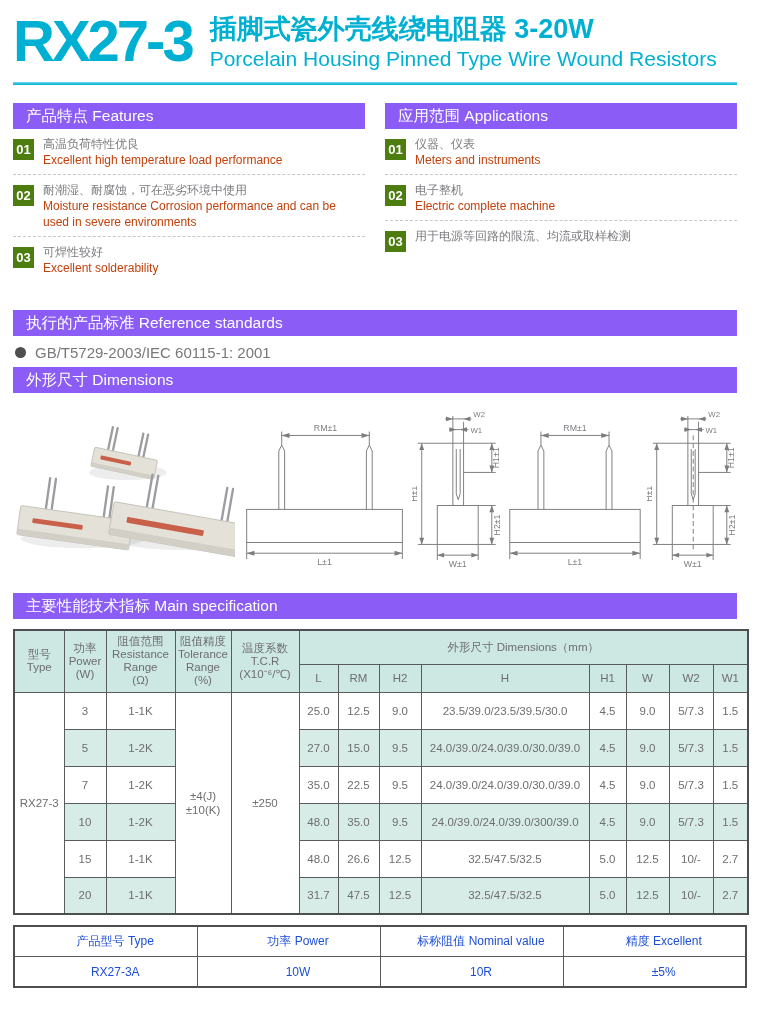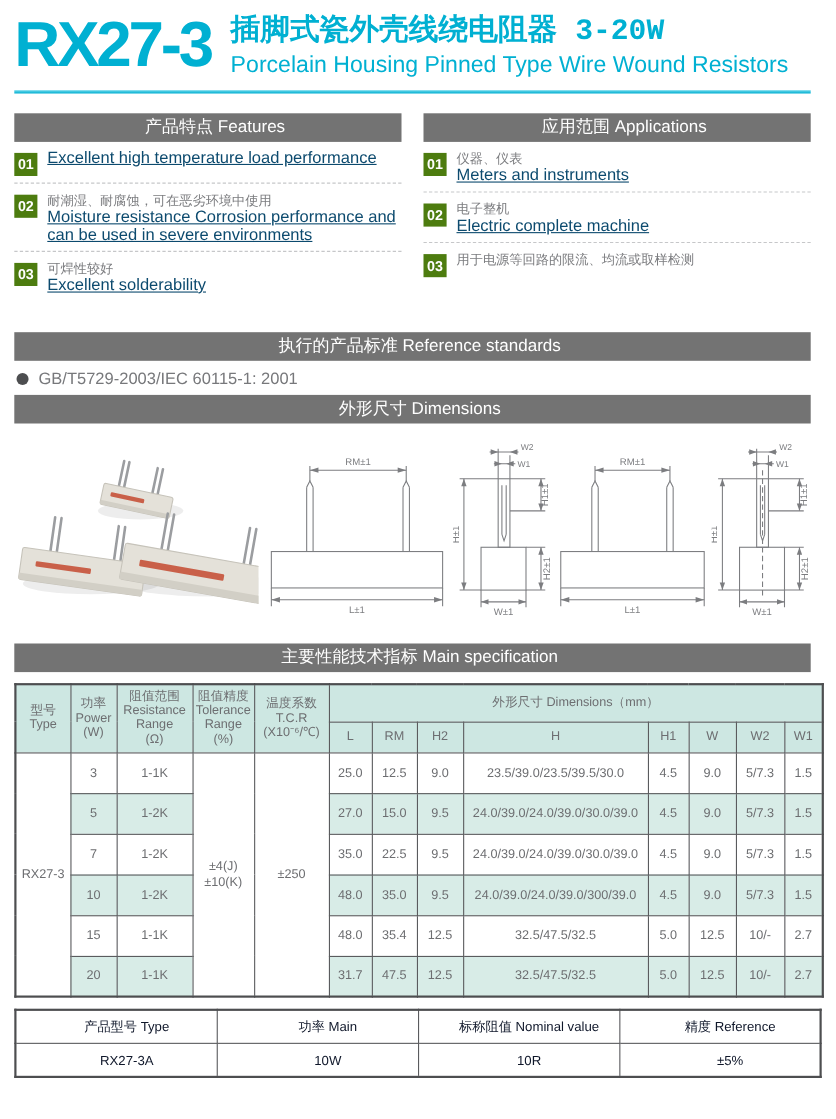--- a/index.html
+++ b/index.html
@@ -1,37 +1,37 @@
 <!DOCTYPE html>
 <html><head>
 <meta charset="utf-8">
 <style>
   html,body{margin:0;padding:0;background:#ffffff;}
   .page{position:relative;width:750px;height:1017px;background:#fff;overflow:hidden;
         font-family:"Liberation Sans", sans-serif;color:#808285;border-radius:16px;}
   
   .hdr{display:flex;align-items:flex-start;gap:18px;padding:8px 13px 0 13px;}
   .model{font-size:58px;font-weight:bold;color:#00b0d2;letter-spacing:-3px;line-height:66px;}
-  .t-zh{font-size:27px;font-weight:bold;color:#00b0d2;line-height:34px;margin-top:4px;font-family:Liberation Mono, monospace;}
+  .t-zh{font-size:27px;font-weight:bold;color:#00b0d2;line-height:34px;margin-top:4px;}
   .t-en{font-size:21px;color:#00b0d2;line-height:26px;}
   .rule{height:3px;margin:8px 13px 0 13px;background:linear-gradient(to bottom,#6fd9ec,#00aed0);}
   
-  .banner{background:#737373;color:#fff;font-size:15.5px;line-height:26px;height:26px;
-          padding-left:13px;white-space:nowrap;overflow:hidden;text-align:center;}
+  .banner{background:#8b5cf6;color:#fff;font-size:15.5px;line-height:26px;height:26px;
+          padding-left:13px;white-space:nowrap;overflow:hidden;}
   
   .cols{display:flex;gap:20px;margin:18px 13px 0 13px;}
   .col-l{width:352px;flex:0 0 352px;}
   .col-r{flex:1;}
   .item{display:flex;gap:9px;padding:7px 0 6px 0;border-bottom:1px dashed #c6c7c9;}
   .item.last{border-bottom:none;}
   .num{flex:0 0 21px;width:21px;height:21px;margin-top:3px;background:#4d7c0f;color:#fff;
        font-size:13px;font-weight:bold;display:flex;align-items:center;justify-content:center;}
   .itxt{min-width:0;}
   .itxt .zh{font-size:12px;color:#7b7c7f;line-height:16px;}
-  .itxt .en{font-size:15px;color:#0c4a6e;line-height:16px;text-decoration:underline;}
+  .itxt .en{font-size:12px;color:#c2410c;line-height:16px;}
   .sect{margin:0 13px;}
   .std{margin-top:28px;}
   .std-line{display:flex;align-items:center;gap:9px;padding:8px 0 6px 2px;font-size:15px;color:#77787b;}
   .bullet{width:11px;height:11px;border-radius:50%;background:#4d4e50;flex:0 0 11px;}
   
   .figs{display:flex;justify-content:space-between;align-items:center;height:190px;margin:0 13px;}
   .dln{stroke:#7c7d80;fill:none;stroke-width:1;}
   .darr{fill:#7c7d80;stroke:none;}
   .dl{fill:#7c7d80;font-size:9px;text-anchor:middle;}
   .dls{font-size:8px;text-anchor:start;}
@@ -51,21 +51,21 @@
   table.spec thead tr.tier1{height:34px;}
   table.spec thead tr.tier2{height:28px;}
   table.spec tbody tr{height:37px;}
   table.spec tbody tr.alt td.sh{background:#d8ece7;}
   td.mline div{line-height:14px;}
   
   .order-banner{margin-top:12px;}
   table.order{width:734px;margin:10px 13px 0 13px;border-collapse:collapse;table-layout:fixed;
               border:2px solid #4d4e50;}
   table.order th, table.order td{border:1px solid #5a5b5e;height:27px;text-align:center;
-              font-size:12px;color:#0f172a;font-weight:normal;padding-left:20px;}
+              font-size:12px;color:#1d4ed8;font-weight:normal;padding-left:20px;}
 </style>
 </head>
 <body>
 
 <div class="page">
 
   <div class="hdr">
     <div class="model">RX27-3</div>
     <div>
       <div class="t-zh">插脚式瓷外壳线绕电阻器 3-20W</div>
@@ -73,20 +73,21 @@
     </div>
   </div>
   <div class="rule"></div>
 
   <div class="cols">
     <div class="col-l">
       <div class="banner">产品特点 Features</div>
       <div class="item">
         <div class="num">01</div>
         <div class="itxt">
+          <div class="zh">高温负荷特性优良</div>
           <div class="en">Excellent high temperature load performance</div>
         </div>
       </div>
       <div class="item">
         <div class="num">02</div>
         <div class="itxt">
           <div class="zh">耐潮湿、耐腐蚀，可在恶劣环境中使用</div>
           <div class="en">Moisture resistance Corrosion performance and can be used in severe environments</div>
         </div>
       </div>
@@ -416,21 +417,21 @@
         <td class="sh">24.0/39.0/24.0/39.0/300/39.0</td>
         <td class="sh">4.5</td>
         <td class="sh">9.0</td>
         <td class="sh">5/7.3</td>
         <td class="sh">1.5</td>
       </tr>
       <tr>
         <td class="sh">15</td>
         <td class="sh">1-1K</td>
         <td class="sh">48.0</td>
-        <td class="sh">35.4</td>
+        <td class="sh">26.6</td>
         <td class="sh">12.5</td>
         <td class="sh">32.5/47.5/32.5</td>
         <td class="sh">5.0</td>
         <td class="sh">12.5</td>
         <td class="sh">10/-</td>
         <td class="sh">2.7</td>
       </tr>
       <tr class="alt">
         <td class="sh">20</td>
         <td class="sh">1-1K</td>
@@ -443,23 +444,23 @@
         <td class="sh">10/-</td>
         <td class="sh">2.7</td>
       </tr>
     </tbody>
   </table>
 
   <table class="order">
     <tbody>
       <tr>
         <th>产品型号  Type</th>
-        <th>功率 Main</th>
+        <th>功率 Power</th>
         <th>标称阻值 Nominal value</th>
-        <th>精度 Reference</th>
+        <th>精度 Excellent</th>
       </tr>
       <tr>
         <td>RX27-3A</td>
         <td>10W</td>
         <td>10R</td>
         <td>±5%</td>
       </tr>
     </tbody>
   </table>
 

